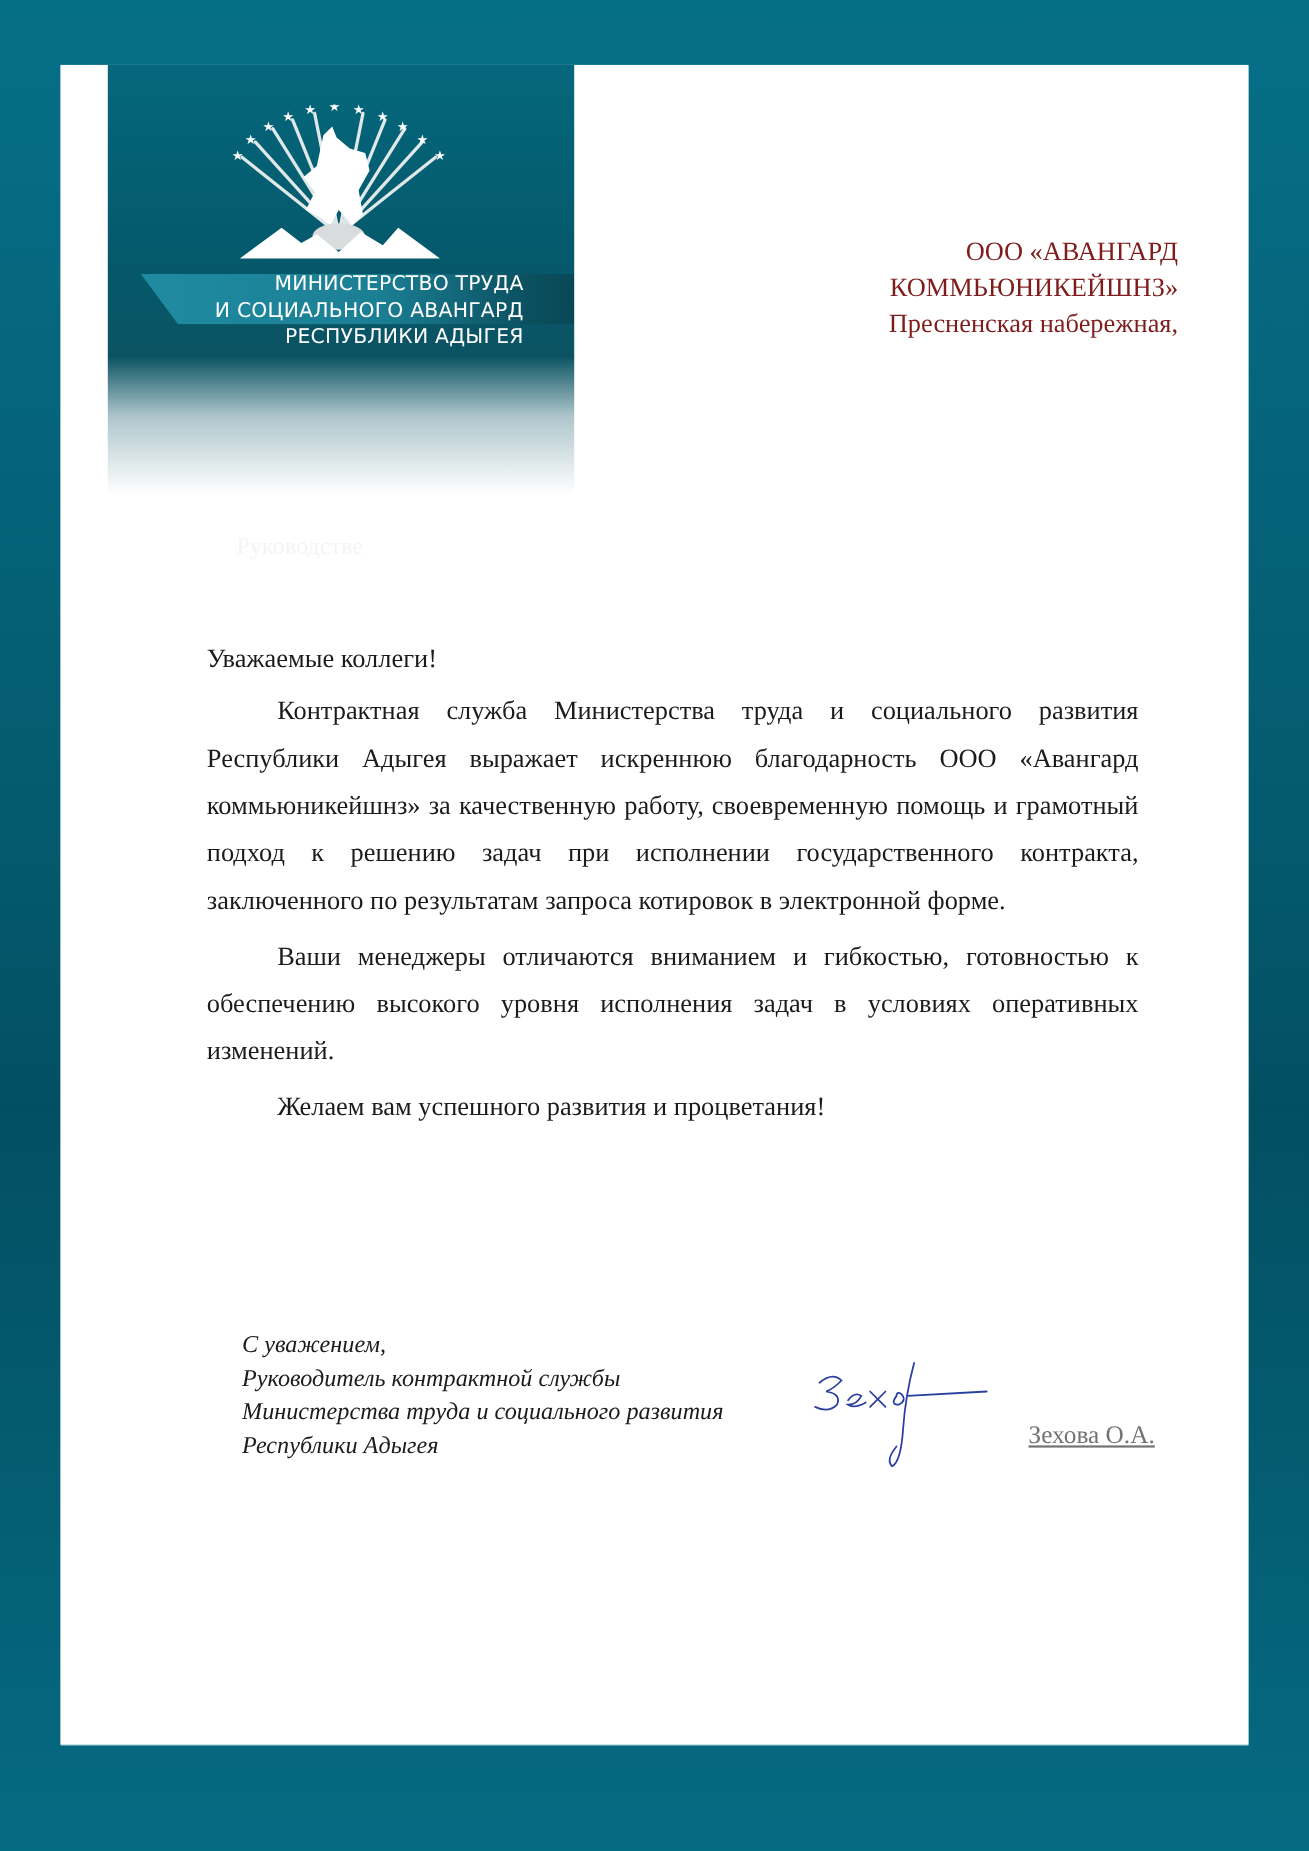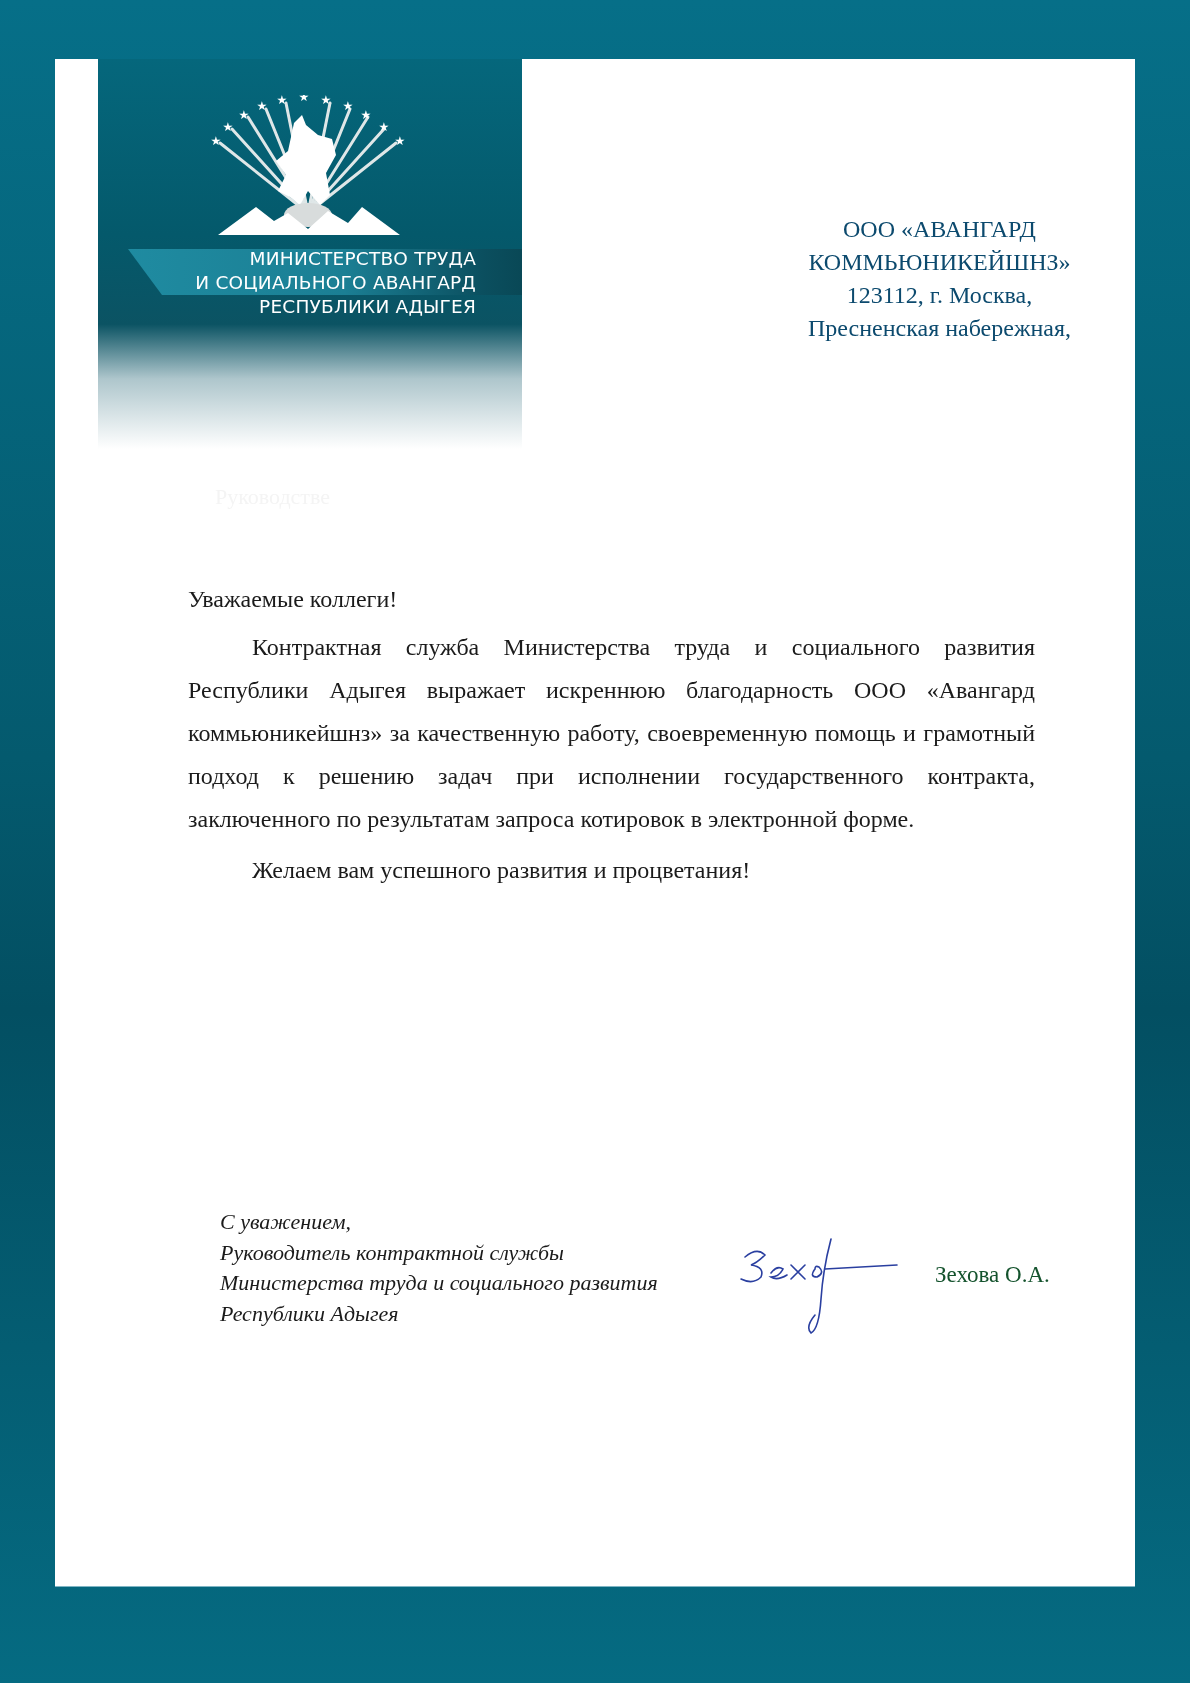--- a/index.html
+++ b/index.html
@@ -22,37 +22,37 @@
     position: absolute; left: 30px; top: 190px; width: 394px; height: 46px;
     background: linear-gradient(90deg, #1f8ba1 0%, #1b7f94 55%, #0b4f5f 90%, #094856 100%);
     clip-path: polygon(0 0, 100% 0, 100% 100%, 34px 100%);
   }
   .ministry-name {
     position: absolute; right: 46px; top: 188px; text-align: right;
     color: #ffffff; font-family: "DejaVu Sans", sans-serif; font-size: 18.5px; line-height: 24px;
     letter-spacing: 0.2px;
   }
   .addressee {
-    position: absolute; right: 64px; top: 154px; text-align: center;
-    font-size: 24px; line-height: 33px; color: #0c4a6e;
+    position: absolute; right: 64px; top: 154px; text-align: right;
+    font-size: 24px; line-height: 33px; color: #7f1d1d;
   }
   .letter {
     position: absolute; left: 133px; top: 523px; width: 847px;
     font-size: 24px; color: #1b1b1b;
   }
   .greeting { margin: 0 0 10px 0; line-height: 34px; }
   .para {
     margin: 0 0 8px 0; text-indent: 64px; text-align: justify; line-height: 43px;
   }
   .signature {
     position: absolute; left: 165px; top: 1148px; font-size: 22px; line-height: 30.5px; color: #1b1b1b; font-style: italic;
   }
   .sign-mark { position: absolute; left: 680px; top: 1170px; width: 170px; height: 120px; }
   .signer {
-    position: absolute; left: 880px; top: 1203px; font-size: 23px; color: #14532d;
+    position: absolute; left: 880px; top: 1233px; font-size: 23px; color: #737373; text-decoration: underline;
   }
   .faint-text {
     position: absolute; left: 160px; top: 425px; font-size: 22px; color: #f4f4f4;
   }
 </style>
 </head>
 <body>
 
 <div class="page">
 
@@ -91,29 +91,29 @@
     <div class="ministry-name">
       <div>МИНИСТЕРСТВО ТРУДА</div>
       <div>И СОЦИАЛЬНОГО АВАНГАРД</div>
       <div>РЕСПУБЛИКИ АДЫГЕЯ</div>
     </div>
   </div>
 
   <div class="addressee">
     <div>ООО «АВАНГАРД</div>
     <div>КОММЬЮНИКЕЙШНЗ»</div>
-    <div>123112, г. Москва,</div>
     <div>Пресненская набережная,</div>
   </div>
 
   <div class="faint-text">Руководстве</div>
 
   <div class="letter">
     <p class="greeting">Уважаемые коллеги!</p>
     <p class="para">Контрактная служба Министерства труда и социального развития Республики Адыгея выражает искреннюю благодарность ООО «Авангард коммьюникейшнз» за качественную работу, своевременную помощь и грамотный подход к решению задач при исполнении государственного контракта, заключенного по результатам запроса котировок в электронной форме.</p>
+    <p class="para">Ваши менеджеры отличаются вниманием и гибкостью, готовностью к обеспечению высокого уровня исполнения задач в условиях оперативных изменений.</p>
     <p class="para">Желаем вам успешного развития и процветания!</p>
   </div>
 
   <div class="signature">
     <div>С уважением,</div>
     <div>Руководитель контрактной службы</div>
     <div>Министерства труда и социального развития</div>
     <div>Республики Адыгея</div>
   </div>
 

